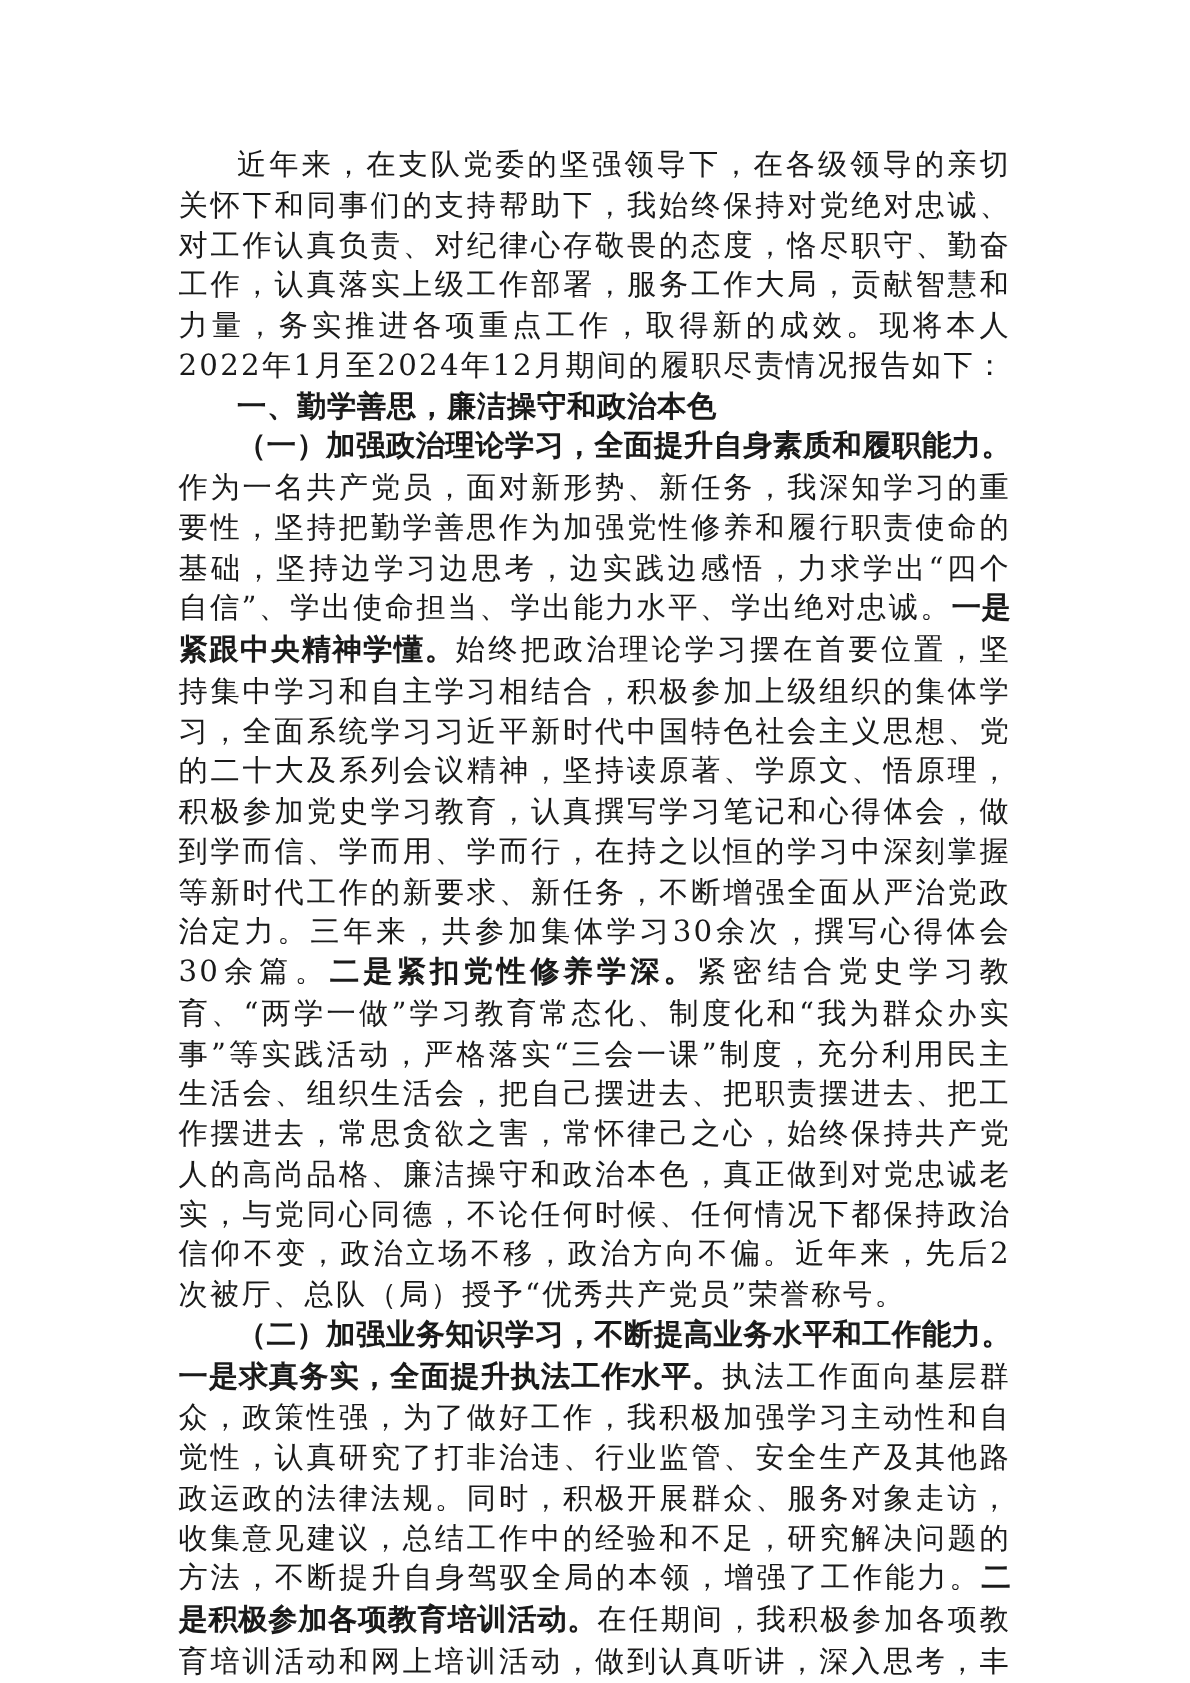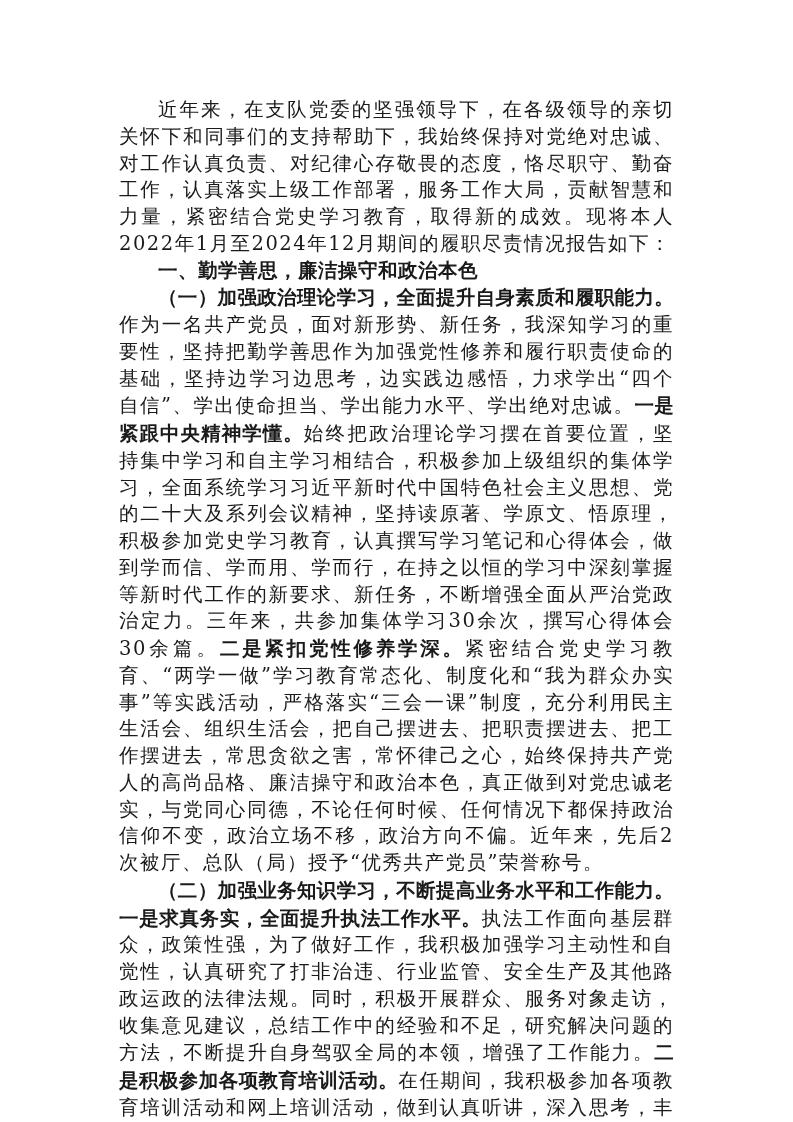--- a/index.html
+++ b/index.html
@@ -19,27 +19,27 @@
     text-indent: 2em;
     text-align: justify;
     text-justify: inter-character;
     letter-spacing: 1.5px;
   }
   .page p.heading {
     font-weight: bold;
     font-family: "DejaVu Sans", "Liberation Sans", sans-serif;
     letter-spacing: 0.5px;
   }
-  .b { font-weight: bold; font-family: Liberation Sans, sans-serif; letter-spacing: 0.2px; }
+  .b { font-weight: bold; font-family: Liberation Mono, monospace; letter-spacing: 0.2px; }
 </style>
 </head>
 <body>
 
 <div class="page">
-  <p>近年来，在支队党委的坚强领导下，在各级领导的亲切关怀下和同事们的支持帮助下，我始终保持对党绝对忠诚、对工作认真负责、对纪律心存敬畏的态度，恪尽职守、勤奋工作，认真落实上级工作部署，服务工作大局，贡献智慧和力量，紧密结合党史学习教育，取得新的成效。现将本人2022年1月至2024年12月期间的履职尽责情况报告如下：</p>
+  <p>近年来，在支队党委的坚强领导下，在各级领导的亲切关怀下和同事们的支持帮助下，我始终保持对党绝对忠诚、对工作认真负责、对纪律心存敬畏的态度，恪尽职守、勤奋工作，认真落实上级工作部署，服务工作大局，贡献智慧和力量，务实推进各项重点工作，取得新的成效。现将本人2022年1月至2024年12月期间的履职尽责情况报告如下：</p>
 
   <p class="heading">一、勤学善思，廉洁操守和政治本色</p>
 
   <p><span class="b">（一）加强政治理论学习，全面提升自身素质和履职能力。</span><span>作为一名共产党员，面对新形势、新任务，我深知学习的重要性，坚持把勤学善思作为加强党性修养和履行职责使命的基础，坚持边学习边思考，边实践边感悟，力求学出“四个自信”、学出使命担当、学出能力水平、学出绝对忠诚。</span><span class="b">一是紧跟中央精神学懂。</span><span>始终把政治理论学习摆在首要位置，坚持集中学习和自主学习相结合，积极参加上级组织的集体学习，全面系统学习习近平新时代中国特色社会主义思想、党的二十大及系列会议精神，坚持读原著、学原文、悟原理，积极参加党史学习教育，认真撰写学习笔记和心得体会，做到学而信、学而用、学而行，在持之以恒的学习中深刻掌握等新时代工作的新要求、新任务，不断增强全面从严治党政治定力。三年来，共参加集体学习30余次，撰写心得体会30余篇。</span><span class="b">二是紧扣党性修养学深。</span><span>紧密结合党史学习教育、“两学一做”学习教育常态化、制度化和“我为群众办实事”等实践活动，严格落实“三会一课”制度，充分利用民主生活会、组织生活会，把自己摆进去、把职责摆进去、把工作摆进去，常思贪欲之害，常怀律己之心，始终保持共产党人的高尚品格、廉洁操守和政治本色，真正做到对党忠诚老实，与党同心同德，不论任何时候、任何情况下都保持政治信仰不变，政治立场不移，政治方向不偏。近年来，先后2次被厅、总队（局）授予“优秀共产党员”荣誉称号。</span></p>
 
   <p><span class="b">（二）加强业务知识学习，不断提高业务水平和工作能力。</span><span class="b">一是求真务实，全面提升执法工作水平。</span><span>执法工作面向基层群众，政策性强，为了做好工作，我积极加强学习主动性和自觉性，认真研究了打非治违、行业监管、安全生产及其他路政运政的法律法规。同时，积极开展群众、服务对象走访，收集意见建议，总结工作中的经验和不足，研究解决问题的方法，不断提升自身驾驭全局的本领，增强了工作能力。</span><span class="b">二是积极参加各项教育培训活动。</span><span>在任期间，我积极参加各项教育培训活动和网上培训活动，做到认真听讲，深入思考，丰富了自己的视野，提升了自己的学识。在局总队和支队举行的各项纪检工作培训、党支部书记培训和执法业务培训班上，我积极参加有关学习研讨活动，取得了良好的培训效果。通过自身努力，连续三年年度考核为优秀，被***交通运输厅记三等功一次。</span></p>
 
 </div>
 
 </body></html>

